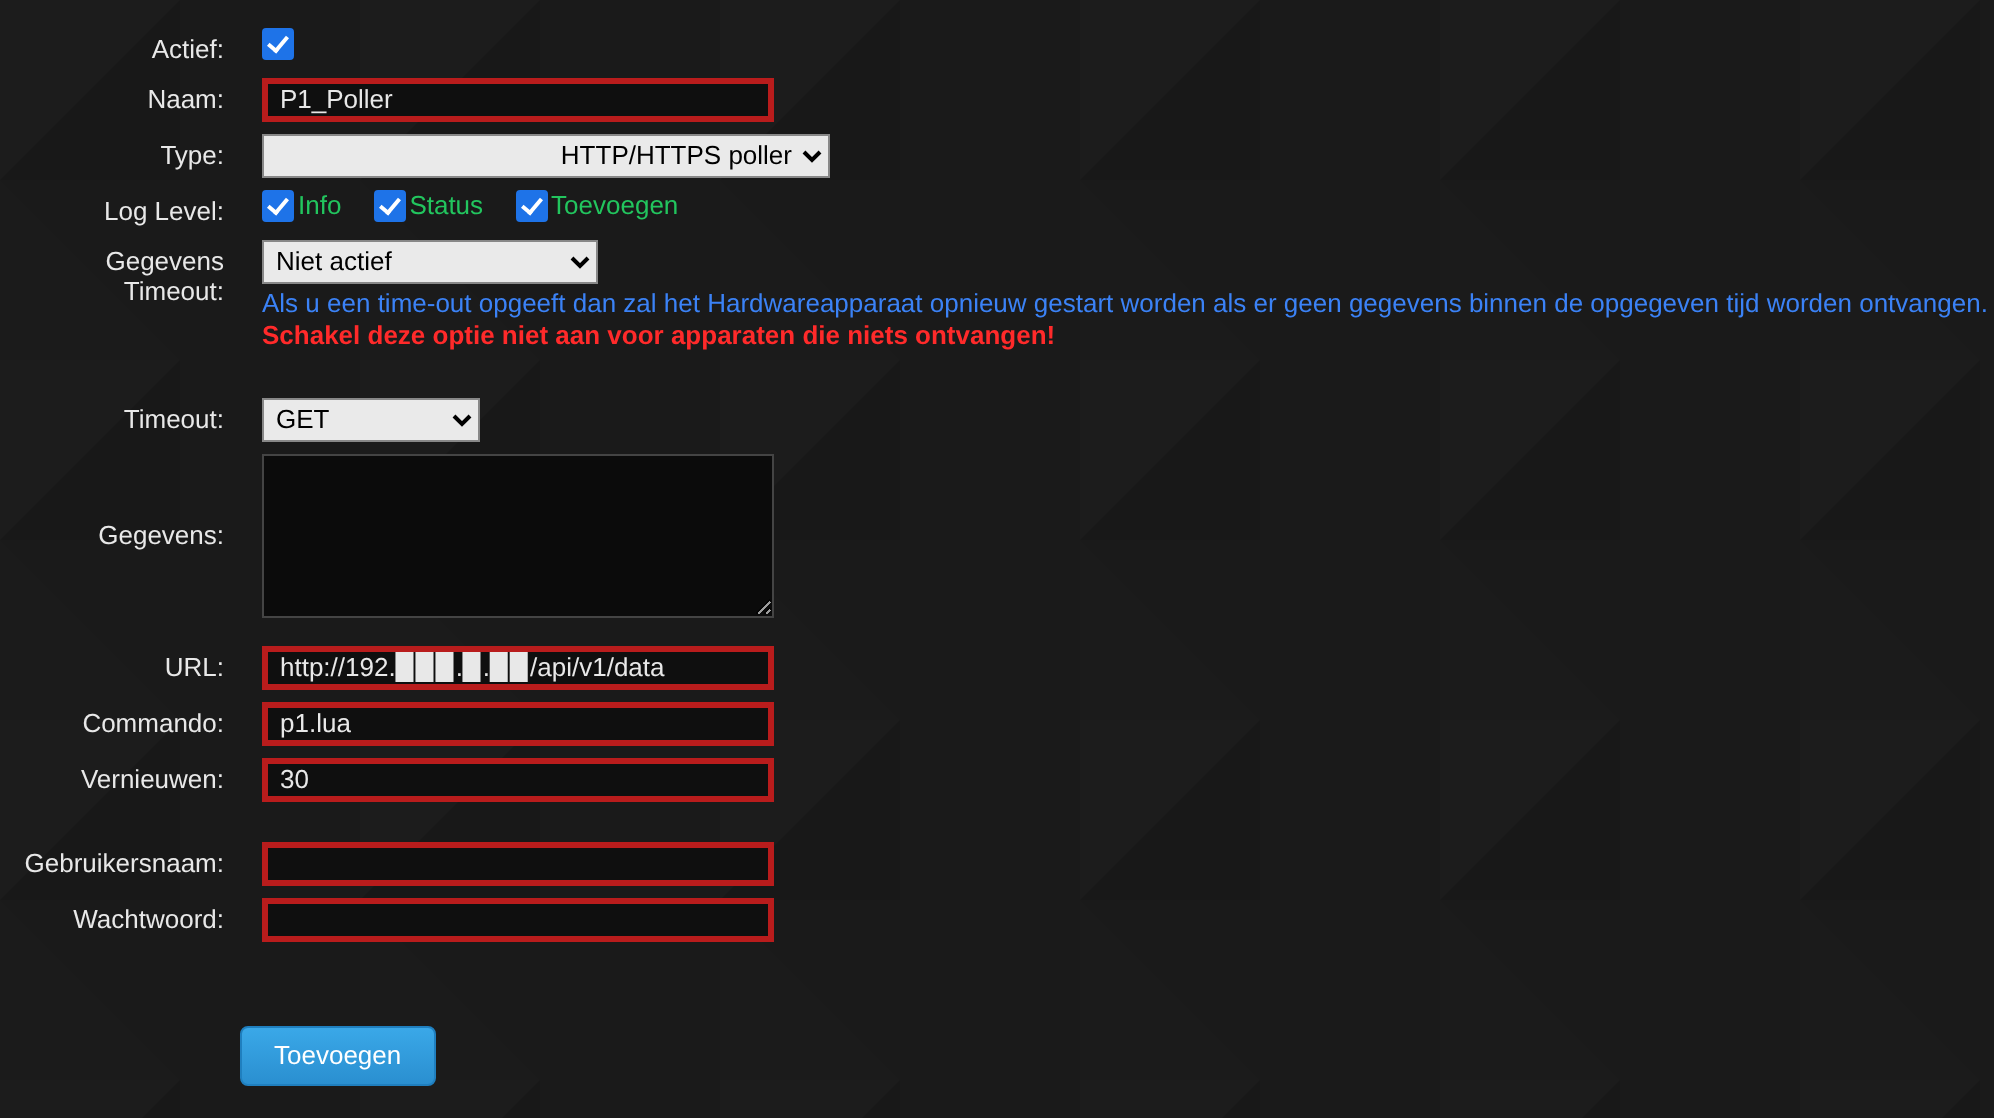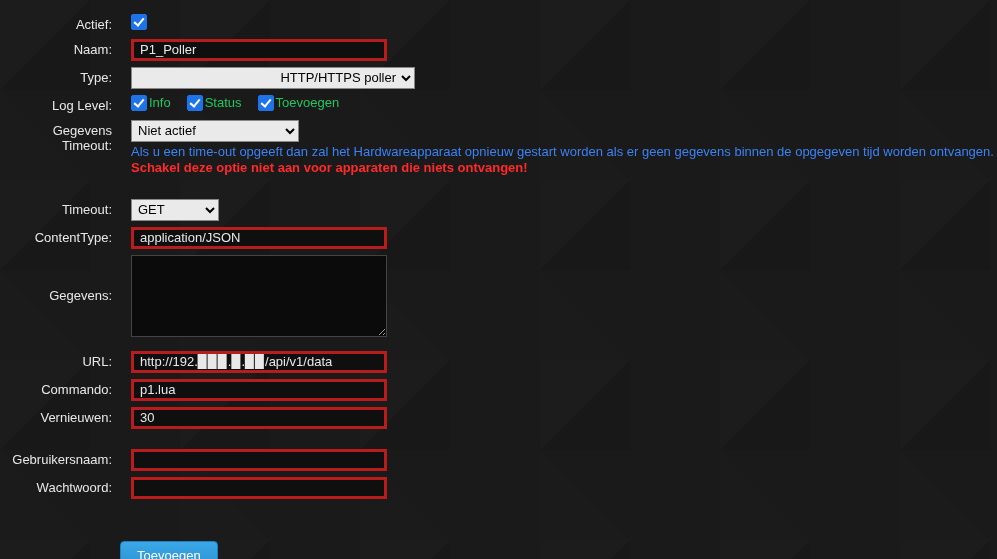--- a/index.html
+++ b/index.html
@@ -78,21 +78,21 @@
     background:#eaeaea;
     color:#000;
     border:1px solid #888;
     height:22px;
     font-size:13px;
     padding:0 2px;
     box-sizing:border-box;
   }
   select.wide{width:284px;text-align:right;}
   select.mid{width:168px;}
-  select.small{width:88px;}
+  select.small{width:109px;}
   .chk{
     display:inline-flex;align-items:center;
     margin-right:12px;
     color:#22c55e;
   }
   .cbox{
     width:14px;height:14px;
     background:#1e73e8;
     border:1px solid #1e73e8;
     border-radius:2px;
@@ -198,26 +198,20 @@
 
   <div class="row">
     <div class="lbl">Timeout:</div>
     <div class="ctl">
       <select class="small">
         <option>GET</option>
       </select>
     </div>
   </div>
 
-  <div class="row">
-    <div class="lbl">ContentType:</div>
-    <div class="ctl">
-      <input type="text" value="application/JSON" style="">
-    </div>
-  </div>
 
   <div class="row tall">
     <div class="lbl" style="padding-top:34px">Gegevens:</div>
     <div class="ctl">
       <textarea style=""></textarea>
     </div>
   </div>
 
   <div class="gap" style="height:8px"></div>
 

